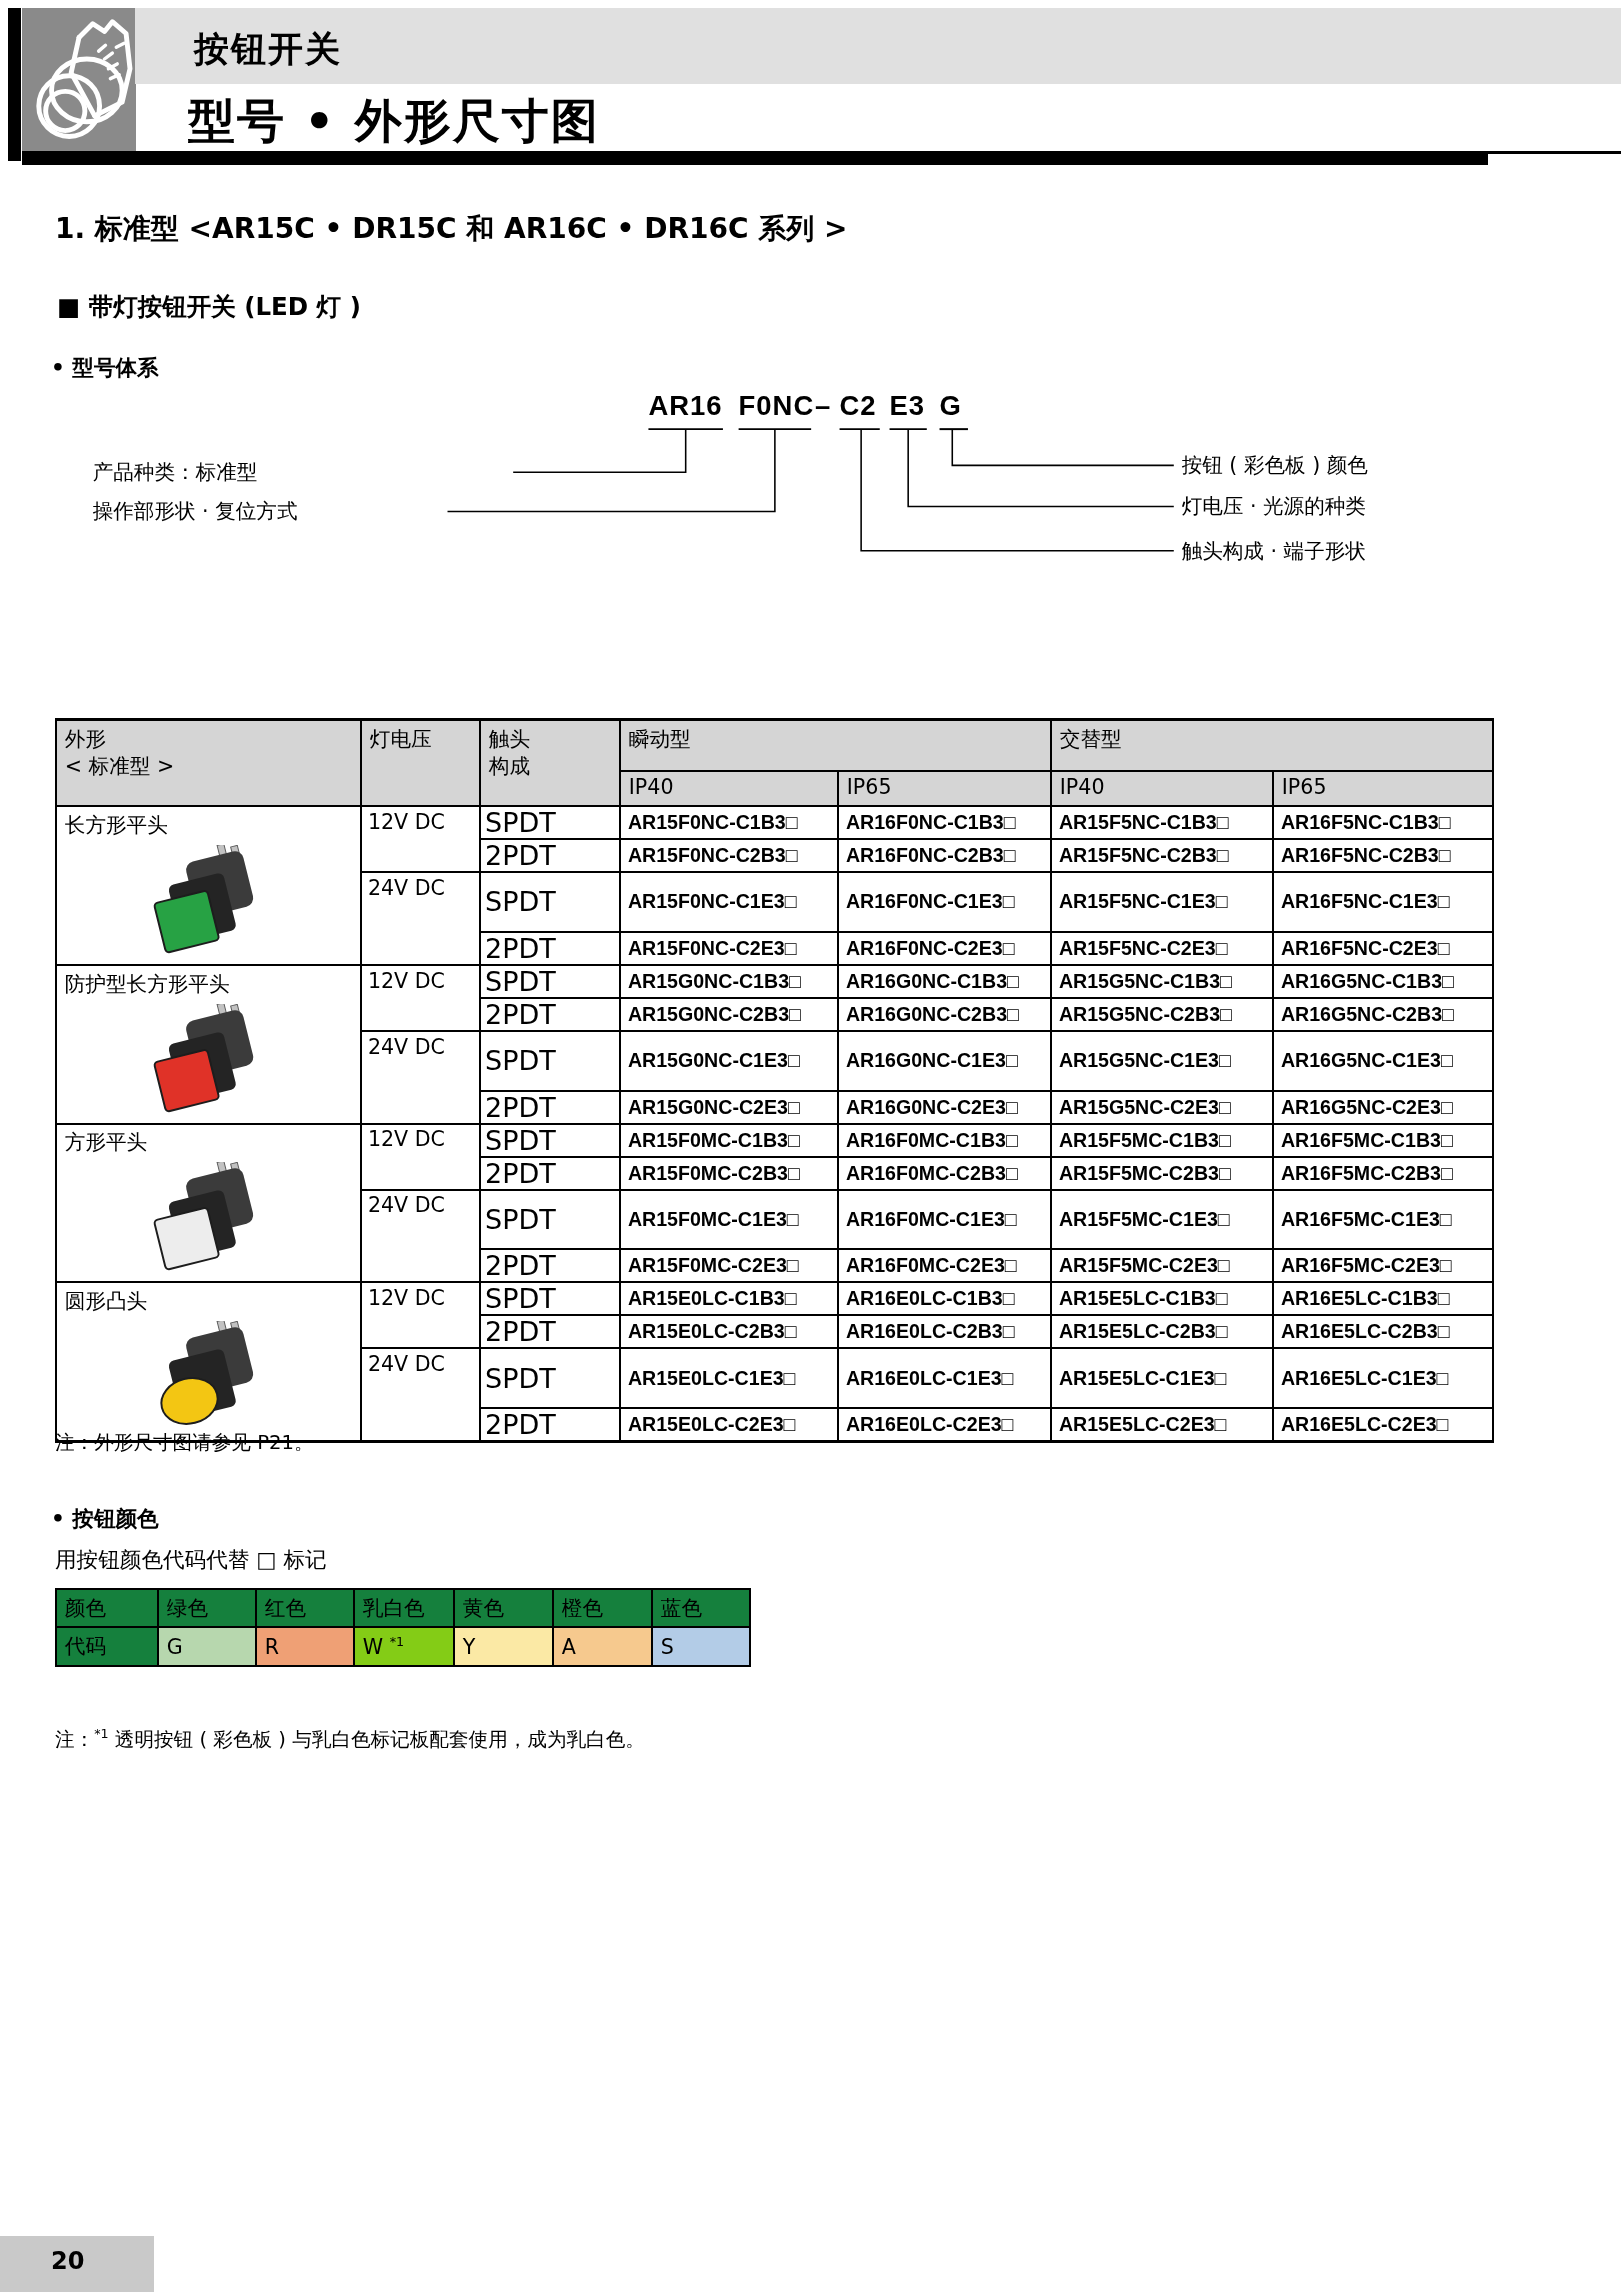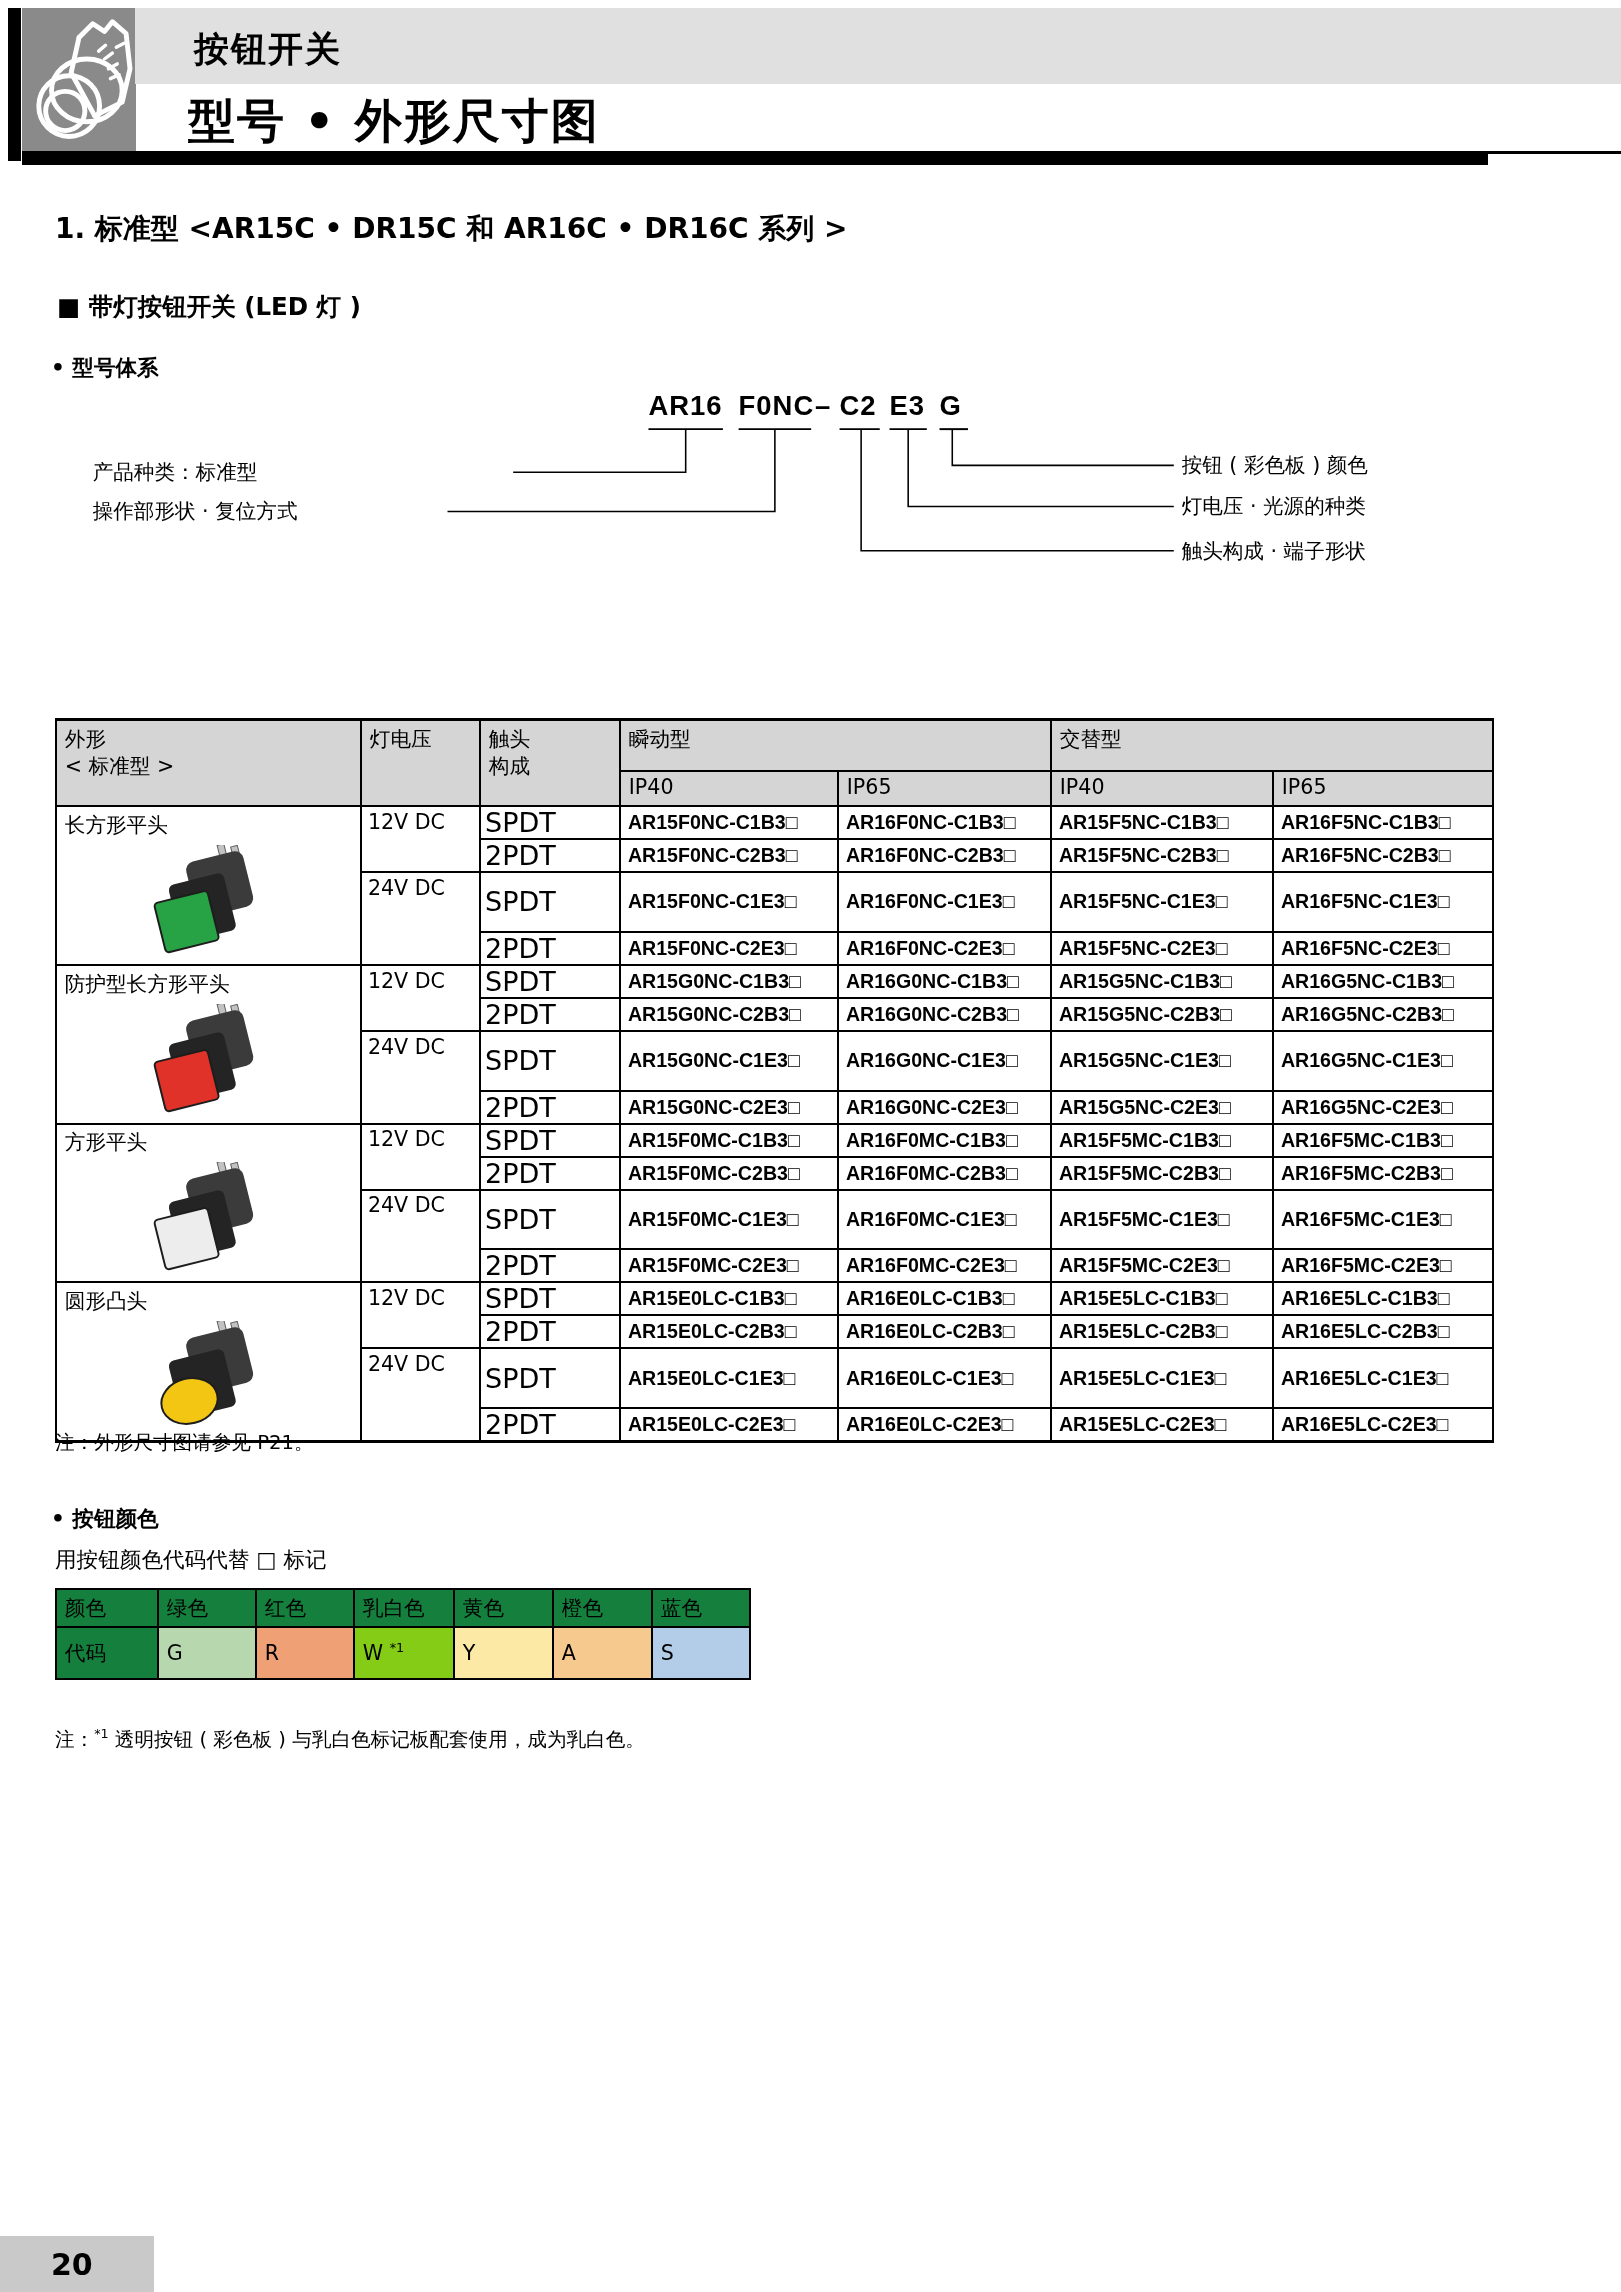--- a/index.html
+++ b/index.html
@@ -43,26 +43,26 @@
     font-family:"Liberation Sans","DejaVu Sans",sans-serif;letter-spacing:0;white-space:nowrap;}
   .shape-img{text-align:center;margin-top:5.9px;}
   
   .table-note{position:absolute;left:55px;top:1429px;font-size:19.6px;}
   .color-title{position:absolute;left:51px;top:1504px;font-size:21.6px;font-weight:bold;}
   .color-desc{position:absolute;left:55px;top:1545px;font-size:21.6px;}
   .color-table{position:absolute;left:55px;top:1588px;width:694px;
     border-top:2.9px solid #000;border-bottom:2.9px solid #000;}
   .color-table th,.color-table td{border:2px solid #000;text-align:left;padding:3.9px 7.8px;font-size:20.6px;font-weight:normal;background:#15803d;}
   .color-table tr.crow1 th{border-bottom:2.9px solid #000;height:35px;}
-  .color-table tr.crow2 td{height:52px;}
+  .color-table tr.crow2 td{height:39px;}
   .color-note{position:absolute;left:55px;top:1726px;font-size:19.6px;}
   sup{font-size:12.7px;}
   
   .footer-box{position:absolute;left:0;top:2236px;width:154px;height:57px;background:#c9c9c9;}
-  .footer-num{position:absolute;left:51px;top:2247px;font-size:30px;font-weight:bold;}
+  .footer-num{position:absolute;left:51px;top:2247px;font-size:24px;font-weight:bold;}
 </style>
 </head>
 <body>
 
 <div class="hdr-strip"></div>
 <div class="hdr-iconbox">
   <svg width="114" height="153" viewBox="0 0 116 156">
     <g fill="none" stroke="#ffffff" stroke-width="5" stroke-linejoin="round" stroke-linecap="round">
       <path d="M58 30 L72 16 L84 24 L92 14 L106 26 L110 62 L102 96 L74 110"></path>
       <path d="M58 30 L50 66 L74 110"></path>

